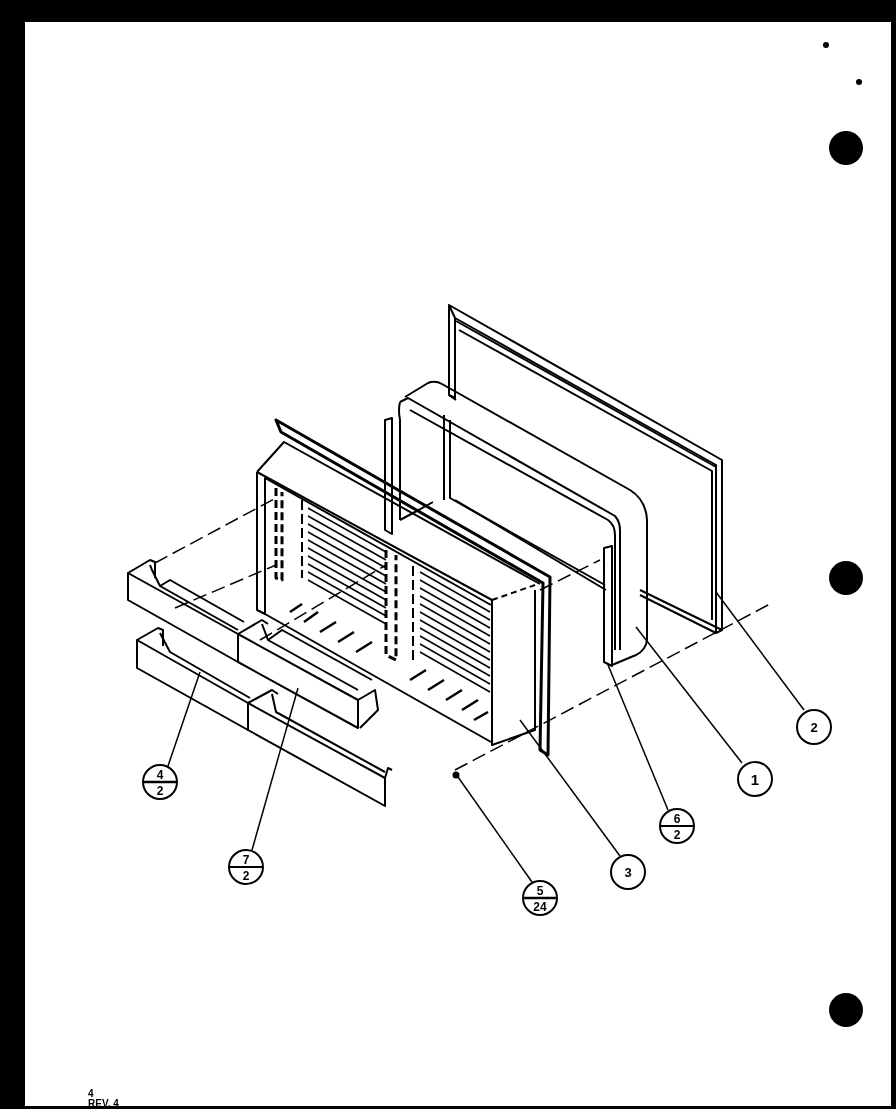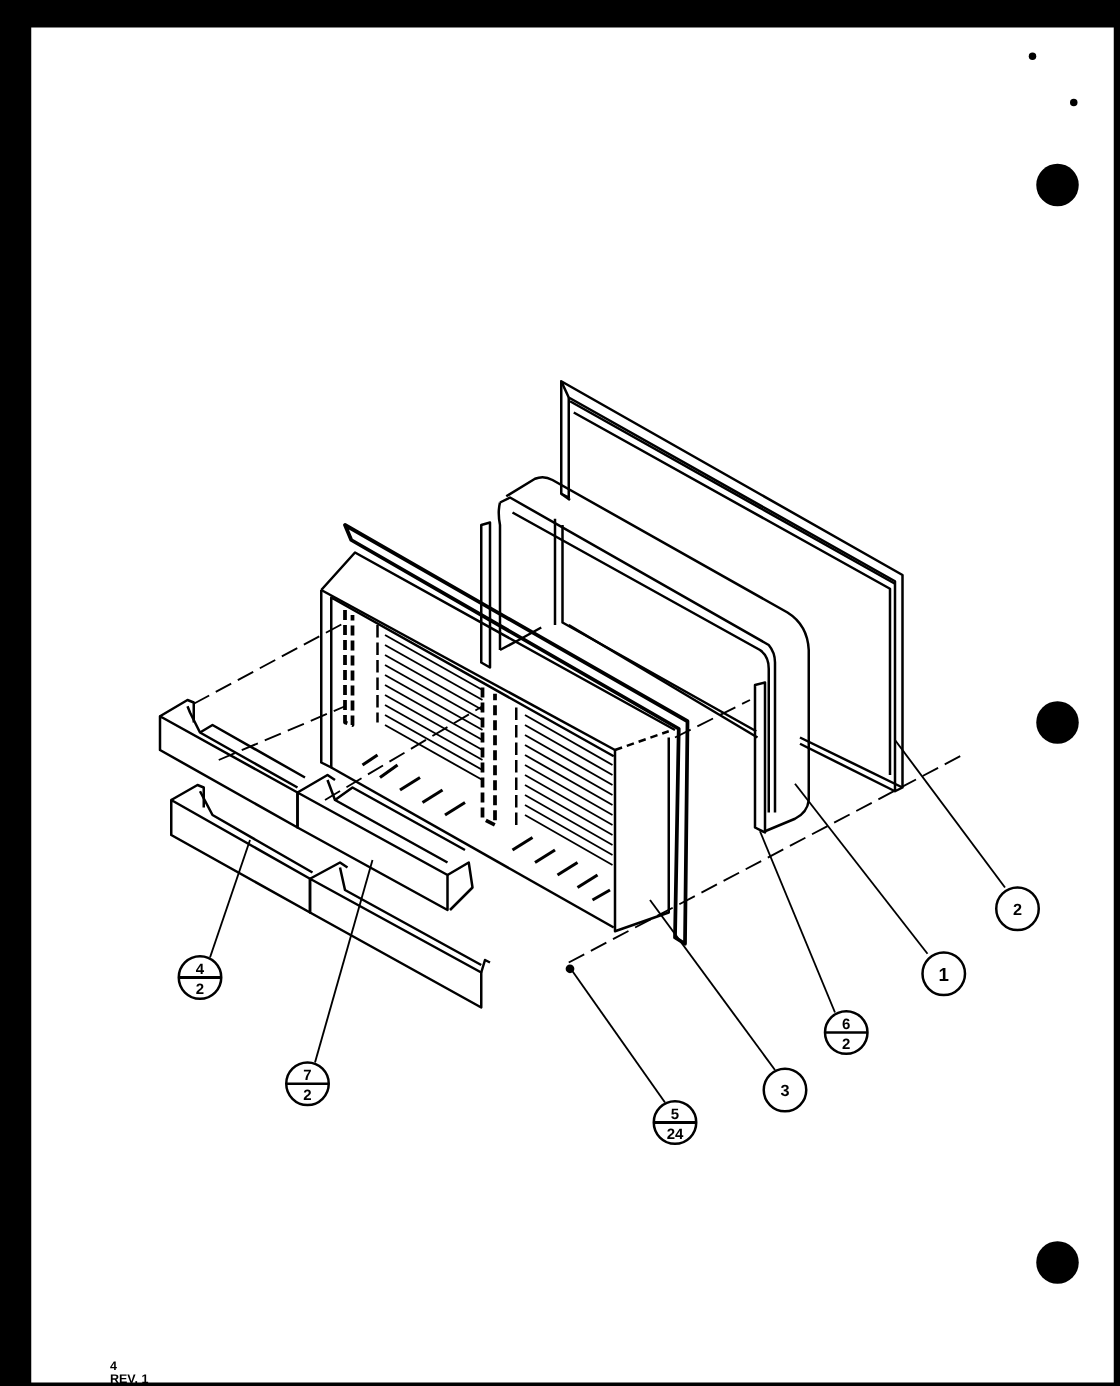--- a/index.html
+++ b/index.html
@@ -190,13 +190,13 @@
 
     <text class="lbl" x="677" y="823" font-size="12" text-anchor="middle">6</text>
     <text class="lbl" x="677" y="839" font-size="12" text-anchor="middle">2</text>
 
     <text class="lbl" x="246" y="864" font-size="12" text-anchor="middle">7</text>
     <text class="lbl" x="246" y="880" font-size="12" text-anchor="middle">2</text>
   </g>
 </svg>
 
 <div class="foot" style="top:1089px;">4</div>
-<div class="foot" style="top:1099px;">REV. 1</div>
+<div class="foot" style="top:1099px;">REV. 4</div>
 
 </body></html>

